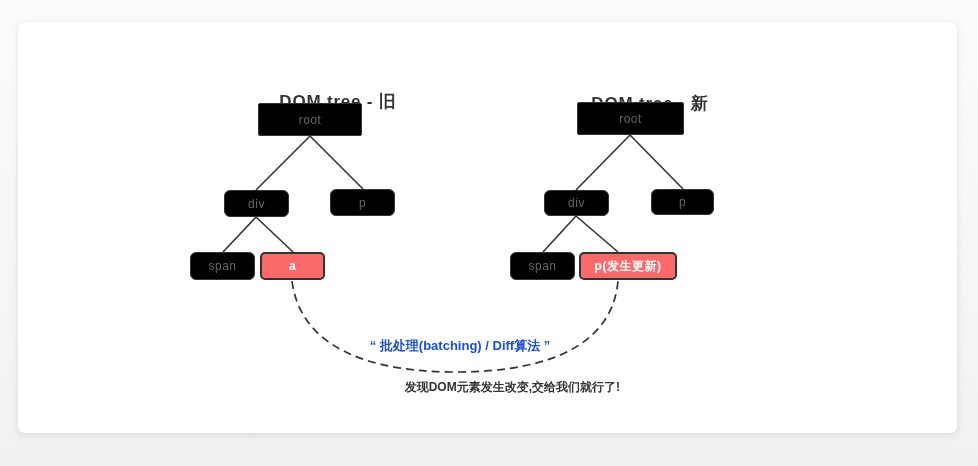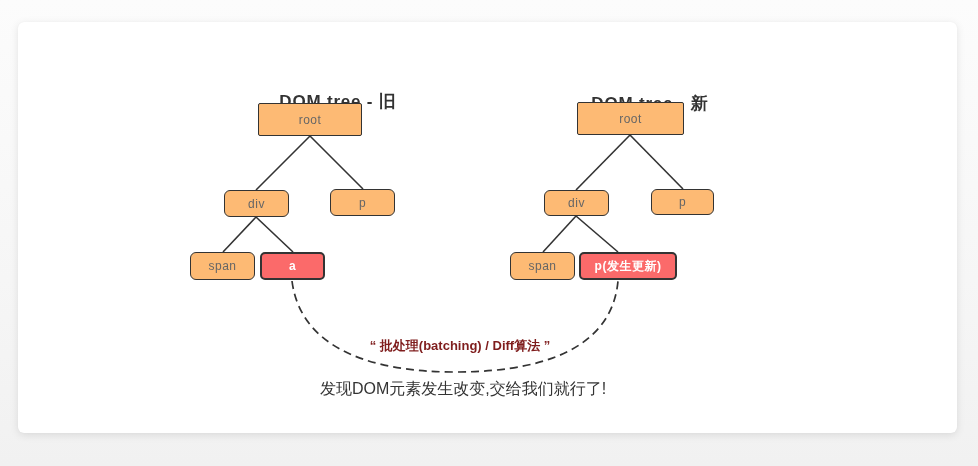--- a/index.html
+++ b/index.html
@@ -39,21 +39,21 @@
     letter-spacing: 0.8px;
   }
   .title-old { left: 210px; top: 68px; }
   .title-new { left: 522px; top: 70px; }
   .node {
     position: absolute;
     box-sizing: border-box;
     display: flex;
     align-items: center;
     justify-content: center;
-    background: #fdba74;
+    background: #000000;
     border: 1.7px solid #333333;
     border-radius: 6px;
     font-size: 12px;
     color: #666666;
     letter-spacing: 0.5px;
   }
   .node.root-node { border-radius: 2px; border-width: 1.6px; }
   .node.highlight {
     background: #fb6a6a;
     color: #ffffff;
@@ -73,29 +73,29 @@
   .n-new-p    { left: 633px; top: 167px; width: 63px;  height: 26px; }
   .n-new-span { left: 492px; top: 230px; width: 65px;  height: 28px; }
   .n-new-upd  { left: 561px; top: 230px; width: 98px;  height: 28px; font-size: 12px; }
   .curve-label {
     position: absolute;
     left: 292px; top: 315px;
     width: 300px;
     text-align: center;
     font-size: 13px;
     font-weight: bold;
-    color: #7f1d1d;
+    color: #1d4ed8;
   }
   .caption {
     position: absolute;
     left: 302px; top: 357px;
     width: 300px;
-    text-align: left;
-    font-size: 16px;
-    font-weight: normal;
+    text-align: right;
+    font-size: 12px;
+    font-weight: bold;
     color: #333333;
   }
 </style>
 </head>
 <body>
 
 <div class="stage">
   <div class="card">
 
     <svg class="edges" width="939" height="411" viewBox="0 0 939 411" aria-hidden="true">

